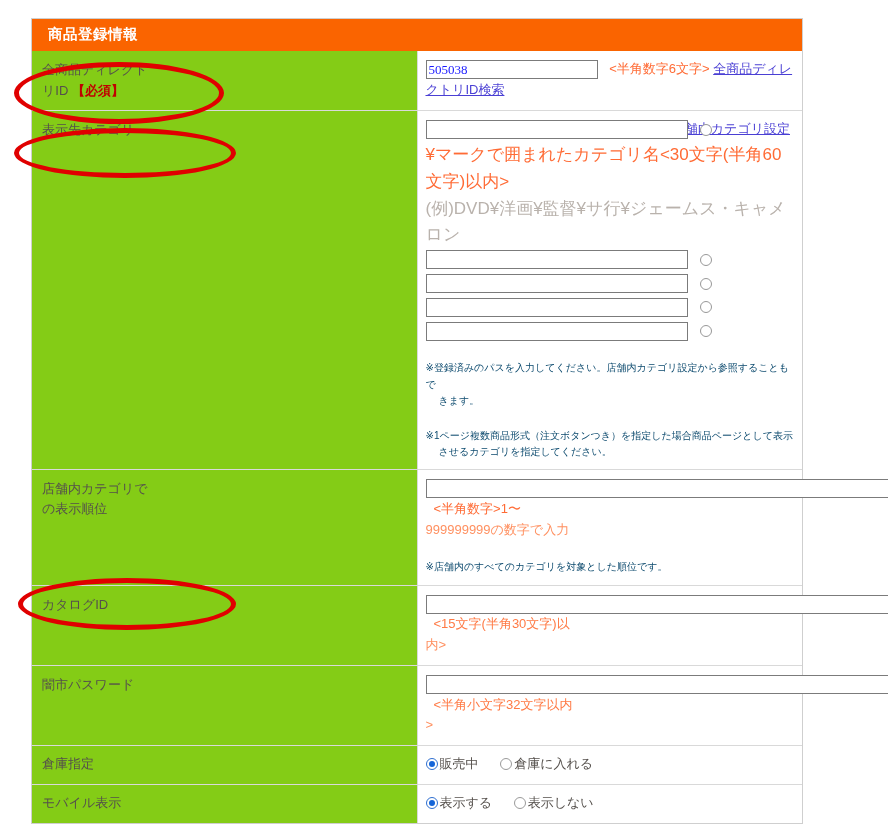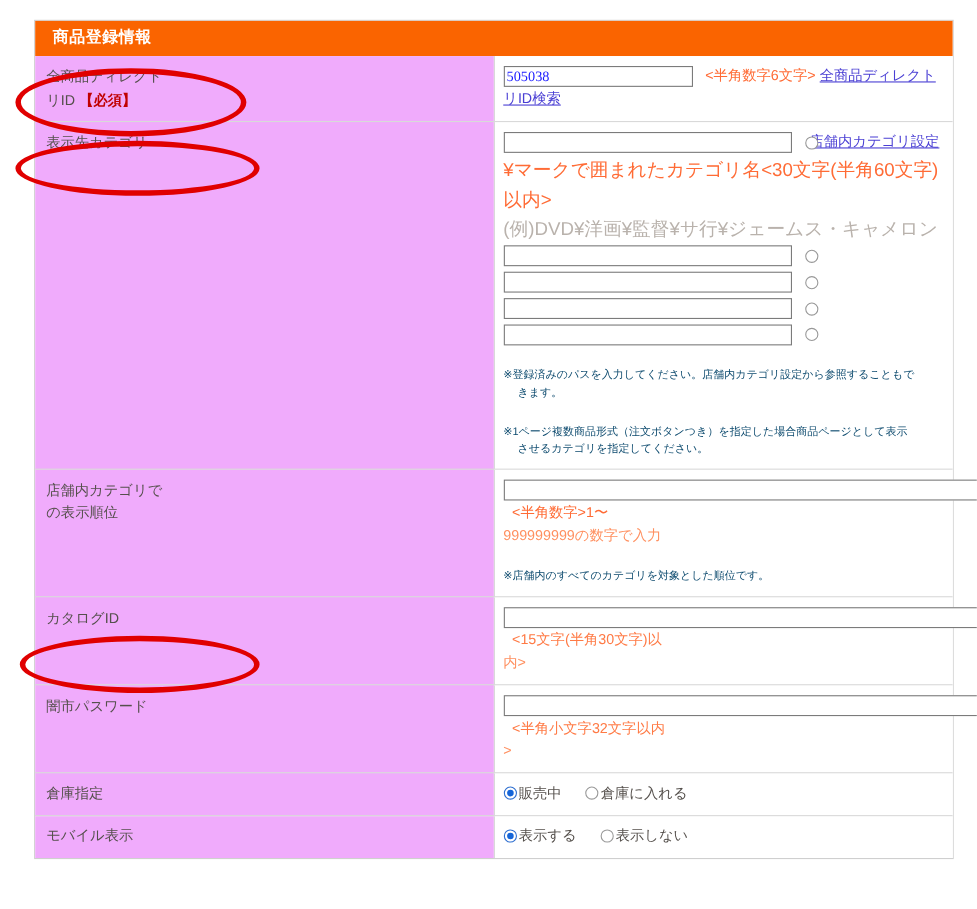--- a/index.html
+++ b/index.html
@@ -20,21 +20,21 @@
     left: 0; top: 0;
     width: 888px;
     height: 826px;
   }
 
   
   .form-frame {
     position: absolute;
     left: 31px;
     top: 18px;
-    width: 836px;
+    width: 772px;
     border: 1px solid #cfcfcf;
     border-collapse: separate;
     background: #ffffff;
     box-sizing: border-box;
   }
 
   table.reg-table {
     width: 100%;
     border-collapse: collapse;
     table-layout: fixed;
@@ -49,21 +49,21 @@
     font-size: 14.5px;
     padding: 7px 0 8px 16px;
     letter-spacing: 0.5px;
     line-height: 1.2;
     border: 0;
   }
 
   
   td.label-cell {
     width: 164px;
-    background: #f0abfc;
+    background: #84cc16;
     border-top: 1px solid #d9d9d9;
     border-right: 1px solid #d9d9d9;
     vertical-align: top;
     padding: 9px 6px 9px 10px;
     font-size: 13px;
     color: #55504c;
     line-height: 1.55;
     box-sizing: border-box;
   }
   td.value-cell {

